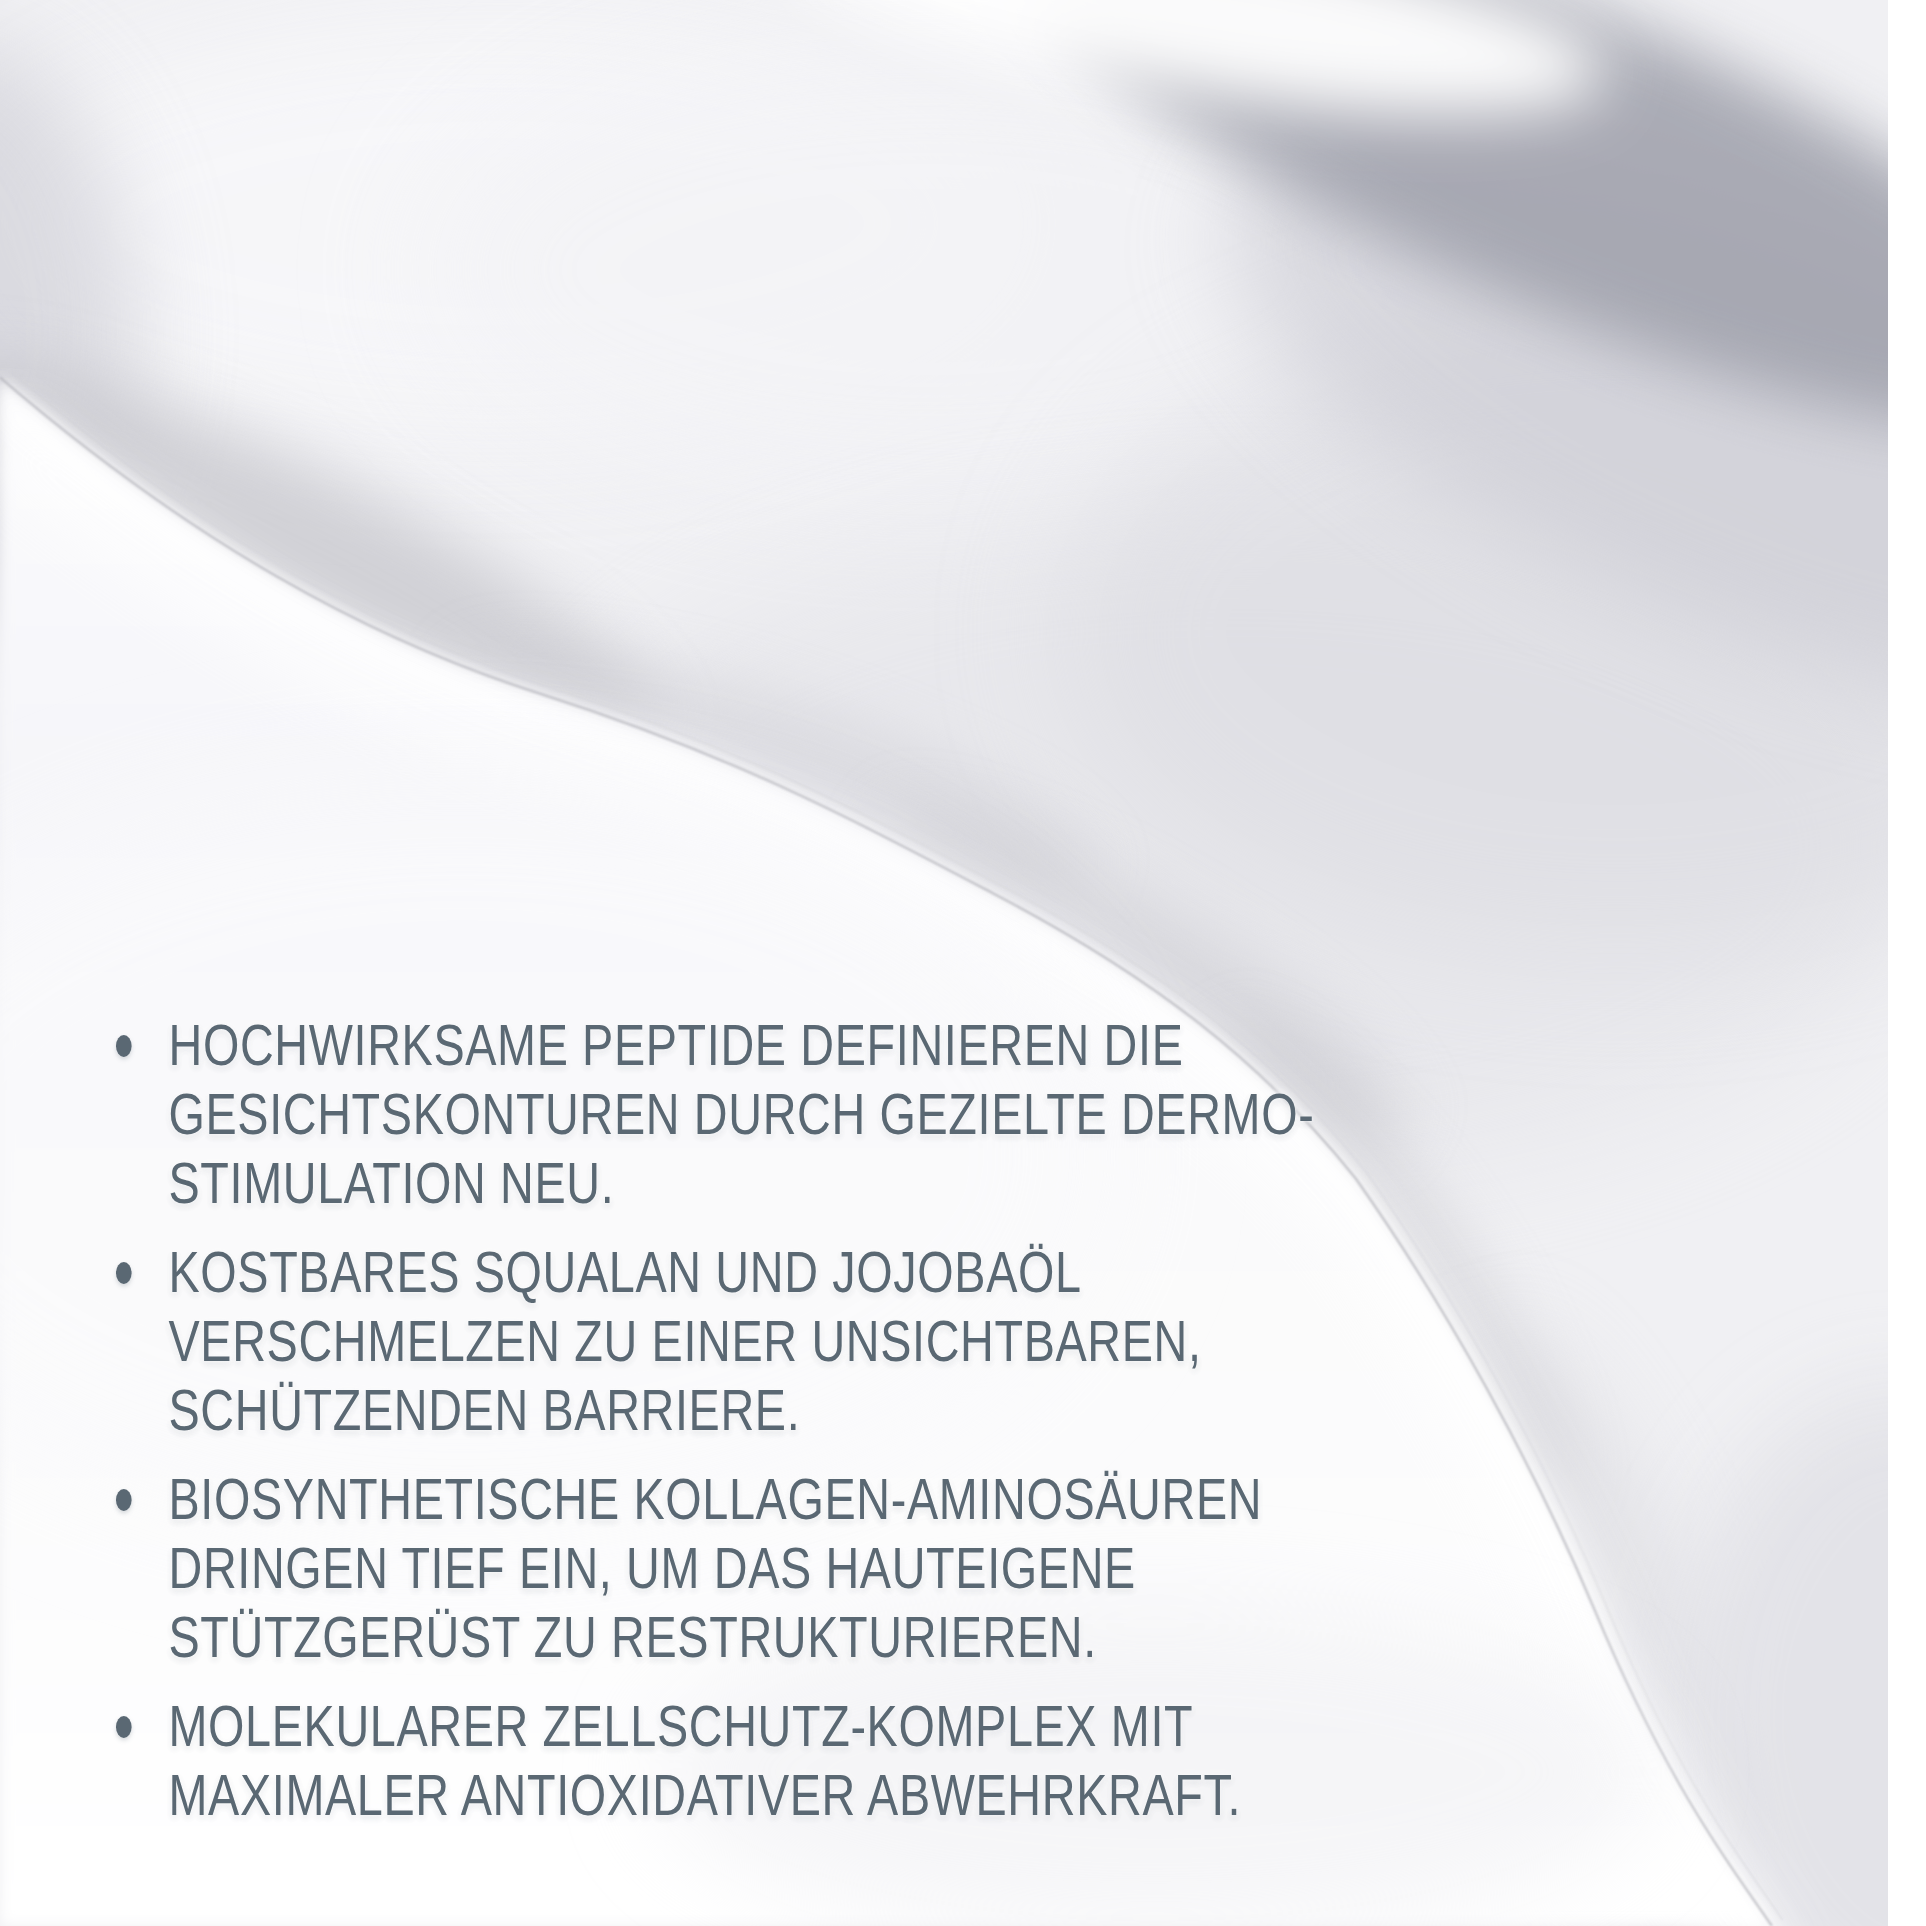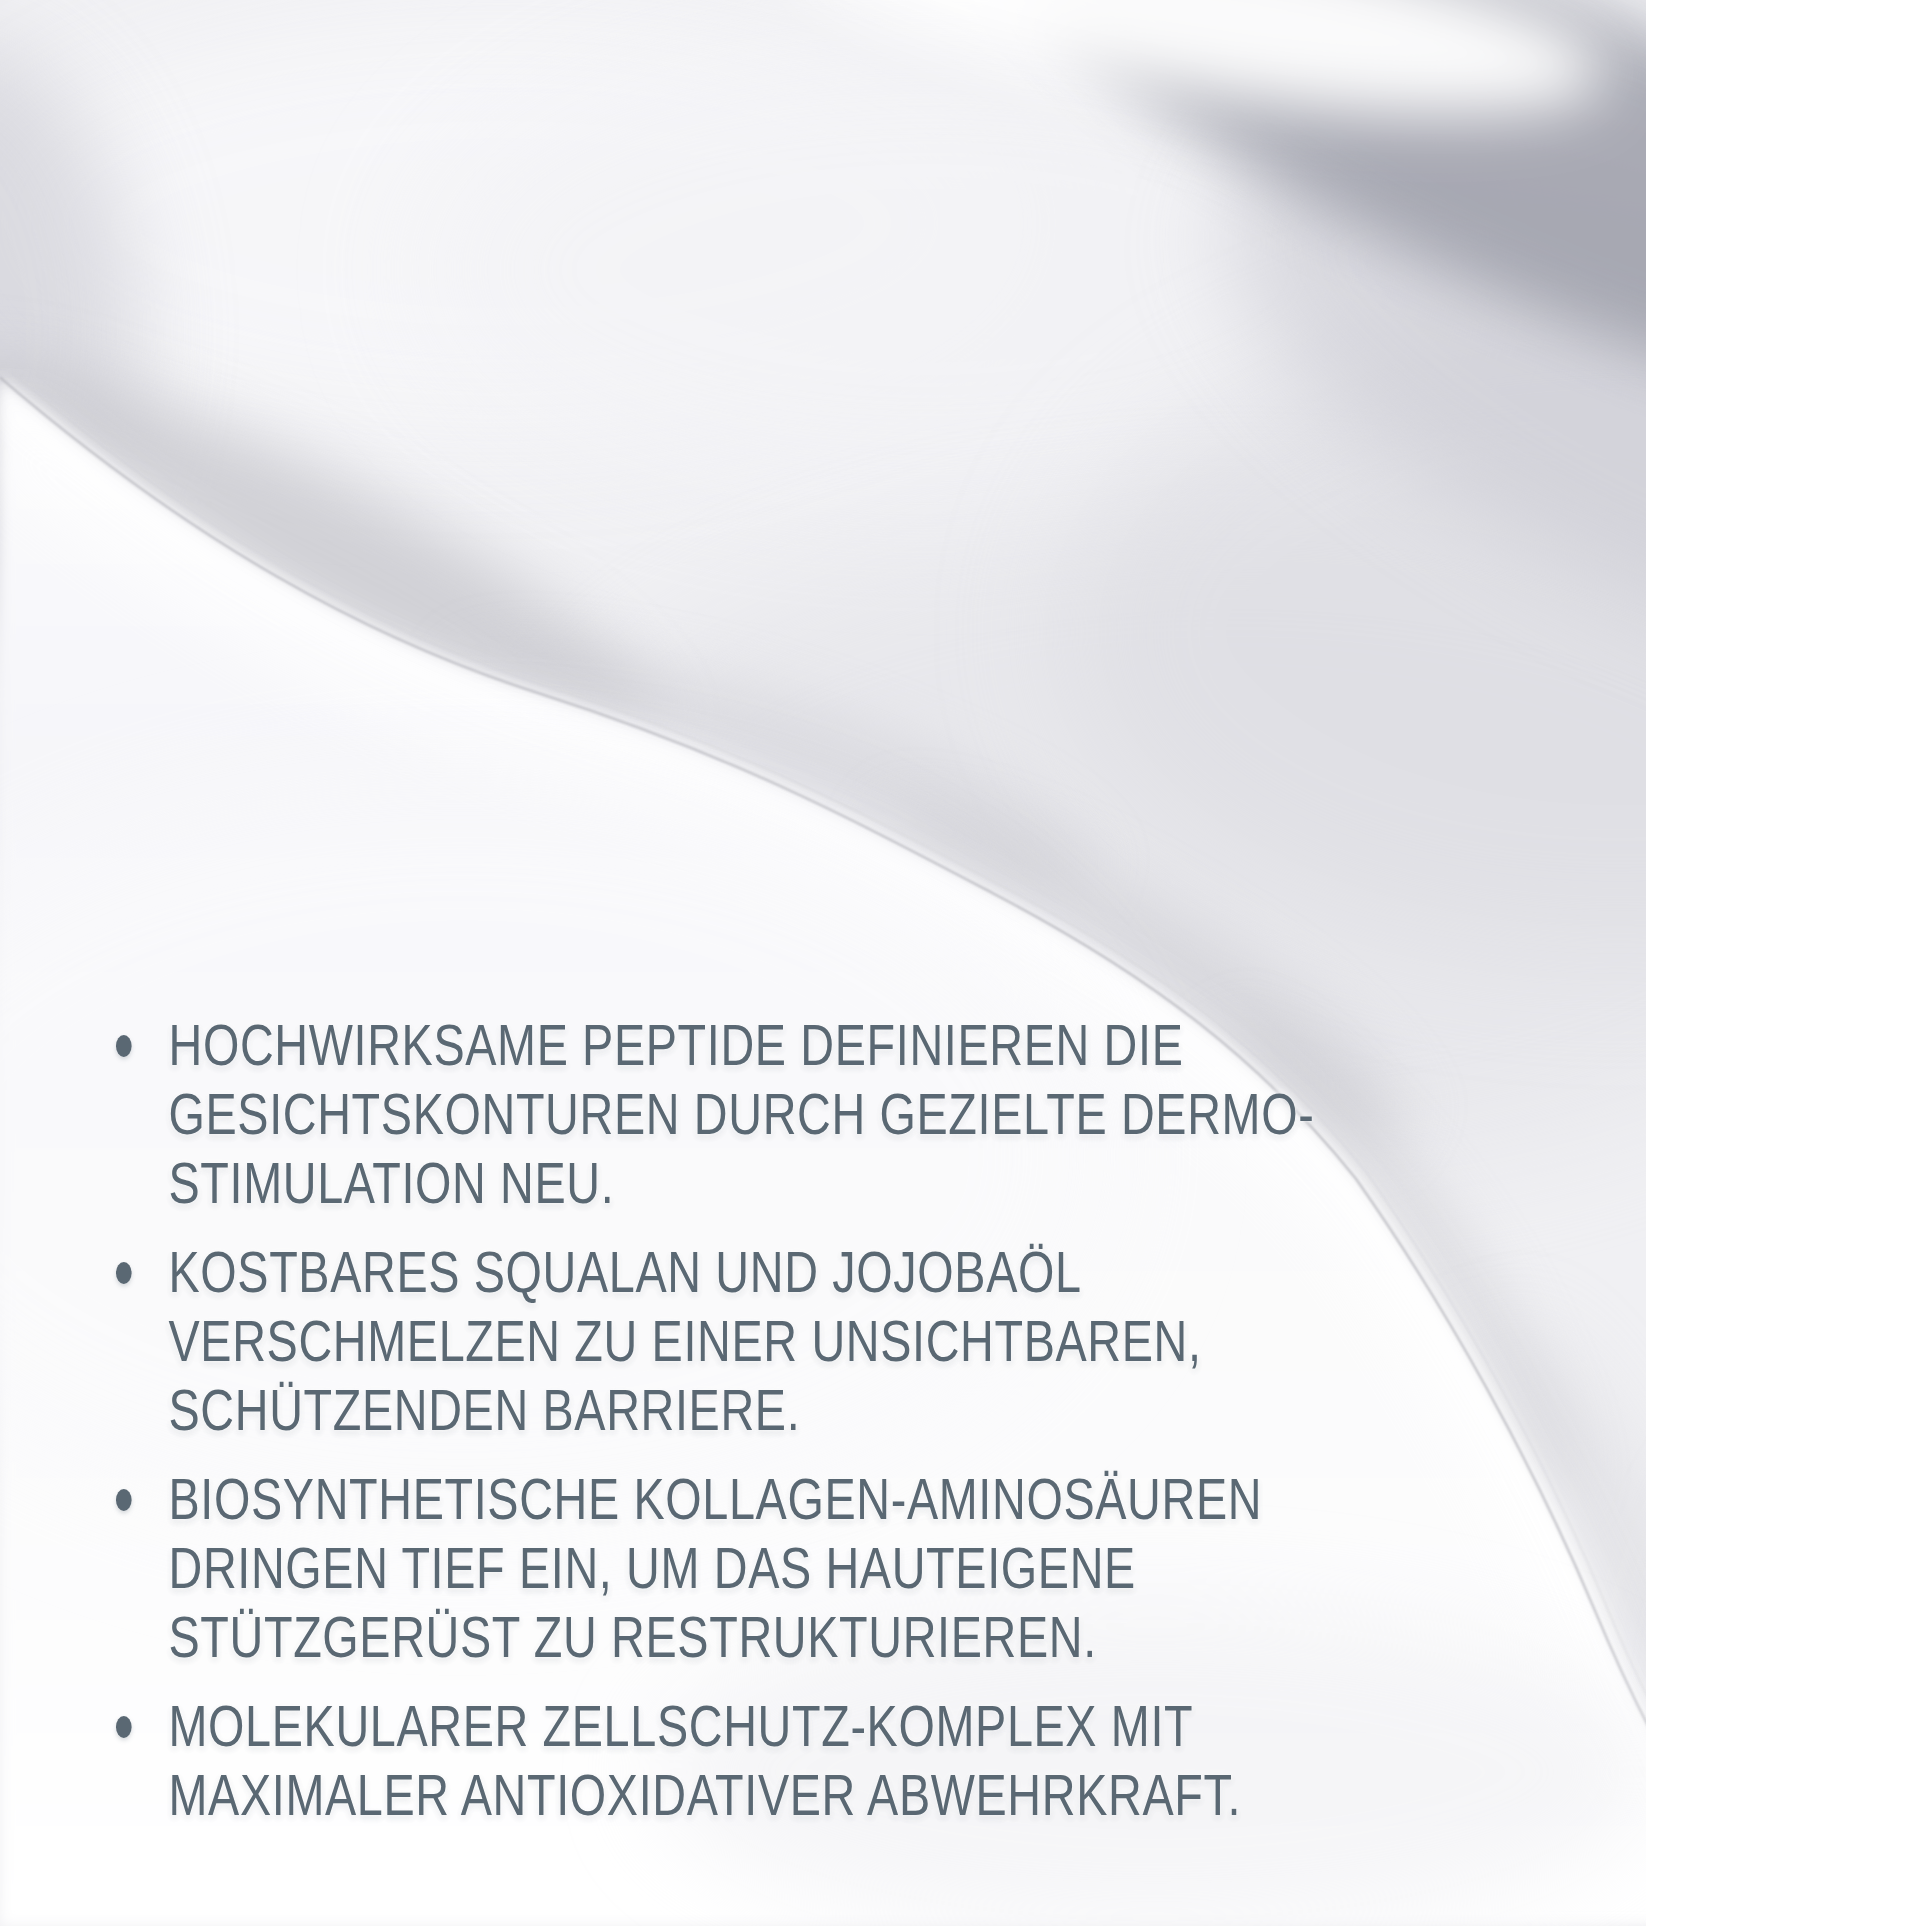--- a/index.html
+++ b/index.html
@@ -2,21 +2,21 @@
 <html style="--text-color: #5a6873; --bg-base: #f0f0f3; --cream-white: #fdfdfe; --fold-shadow-dark: #9fa0ab; --fold-shadow-mid: #c6c6cf; --fold-shadow-soft: #dfdfe4; --crease-line: #b3b3ba; --corner-gray: #e2e2e7;font-size:12.3px"><head>
 <meta charset="utf-8">
 <style>
   html, body { margin: 0; padding: 0; }
   body {
     width: 1926px; height: 1926px;
     font-family: "Liberation Sans", "DejaVu Sans", sans-serif;
   }
   .canvas {
     position: relative;
-    width: 1646px; height: 1926px;
+    width: 1888px; height: 1926px;
     overflow: hidden;
     background: var(--bg-base, #f0f0f3);
   }
   svg.bg {
     position: absolute;
     left: 0; top: 0;
     width: 1926px; height: 1926px;
     display: block;
   }
   

